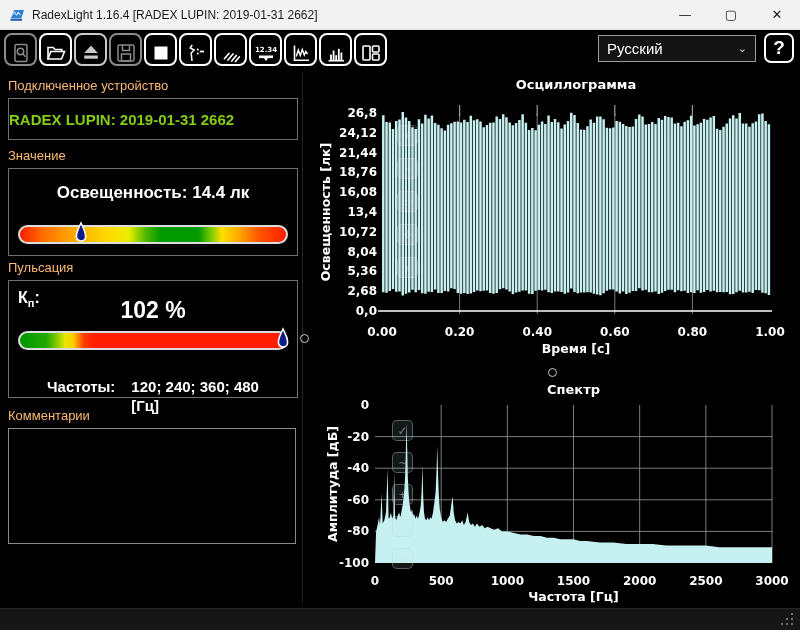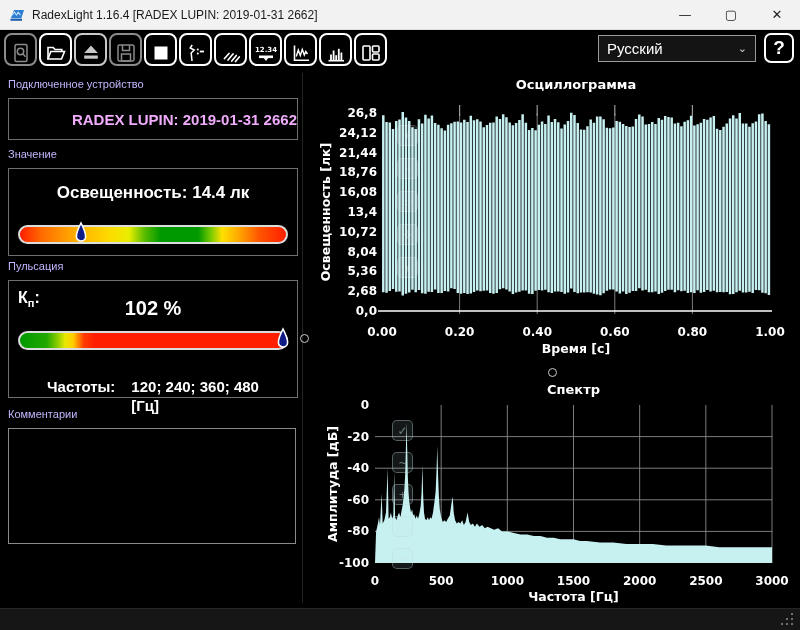--- a/index.html
+++ b/index.html
@@ -22,32 +22,32 @@
   .tb-btn.dim{border-color:#c9c9c9;color:#c9c9c9;}
   .lang-select{position:absolute;right:44px;top:5px;width:158px;height:27px;background:#141414;
                border:1px solid #9a9a9a;color:#fff;font-size:15px;display:flex;align-items:center;
                padding:0 8px;box-sizing:border-box;}
   .lang-chevron{margin-left:auto;color:#cfcfcf;font-size:11px;}
   .help-btn{position:absolute;right:6px;top:3px;width:30px;height:30px;border:2px solid #fff;
             border-radius:7px;color:#fff;font-size:19px;font-weight:bold;display:flex;
             align-items:center;justify-content:center;box-sizing:border-box;}
   
   .content{position:absolute;top:68px;left:0;width:800px;height:540px;background:#000;}
-  .sec-label{position:absolute;left:8px;color:#c4b5fd;font-size:11px;}
+  .sec-label{position:absolute;left:8px;color:#fdba74;font-size:13px;}
   .panel-box{position:absolute;left:8px;width:290px;border:1px solid #6f6f6f;background:#000;box-sizing:border-box;}
-  .device-text{width:100%;text-align:right;color:#f0abfc;font-weight:bold;font-size:15px;}
+  .device-text{width:100%;text-align:left;color:#84cc16;font-weight:bold;font-size:15px;}
   .reading-text{position:absolute;left:0;top:14px;width:100%;text-align:center;color:#fff;
                 font-weight:bold;font-size:17px;}
   .gbar{position:absolute;left:9px;top:56px;width:266px;height:15px;border:2px solid #dcdcdc;
         border-radius:10px;}
   .gmarker{position:absolute;top:-6px;transform:translateX(-50%);pointer-events:none;}
   .kp-label{position:absolute;left:9px;top:8px;color:#fff;font-weight:bold;font-size:16px;}
   .kp-label sub{font-size:11px;}
   .kp-value{position:absolute;left:0;top:16px;width:100%;text-align:center;color:#fff;
-            font-weight:bold;font-size:20px;}
+            font-weight:bold;font-size:23px;}
   .freq-row{position:absolute;left:0;top:76px;width:100%;display:flex;align-items:center;
             justify-content:center;color:#fff;font-weight:bold;font-size:15px;gap:16px;}
   .freq-val{line-height:19px;margin-top:20px;}
   .comments-area{position:absolute;left:8px;width:288px;height:116px;background:#000;
                  border:1px solid #8a8a8a;resize:none;box-sizing:border-box;color:#ddd;
                  font-family:"Liberation Sans",sans-serif;}
   .vsep{position:absolute;left:302px;top:5px;width:1px;height:530px;background:#232323;}
   .handle{position:absolute;width:7px;height:7px;border:1.5px solid #c9c9c9;border-radius:50%;
           background:transparent;z-index:5;}
   

